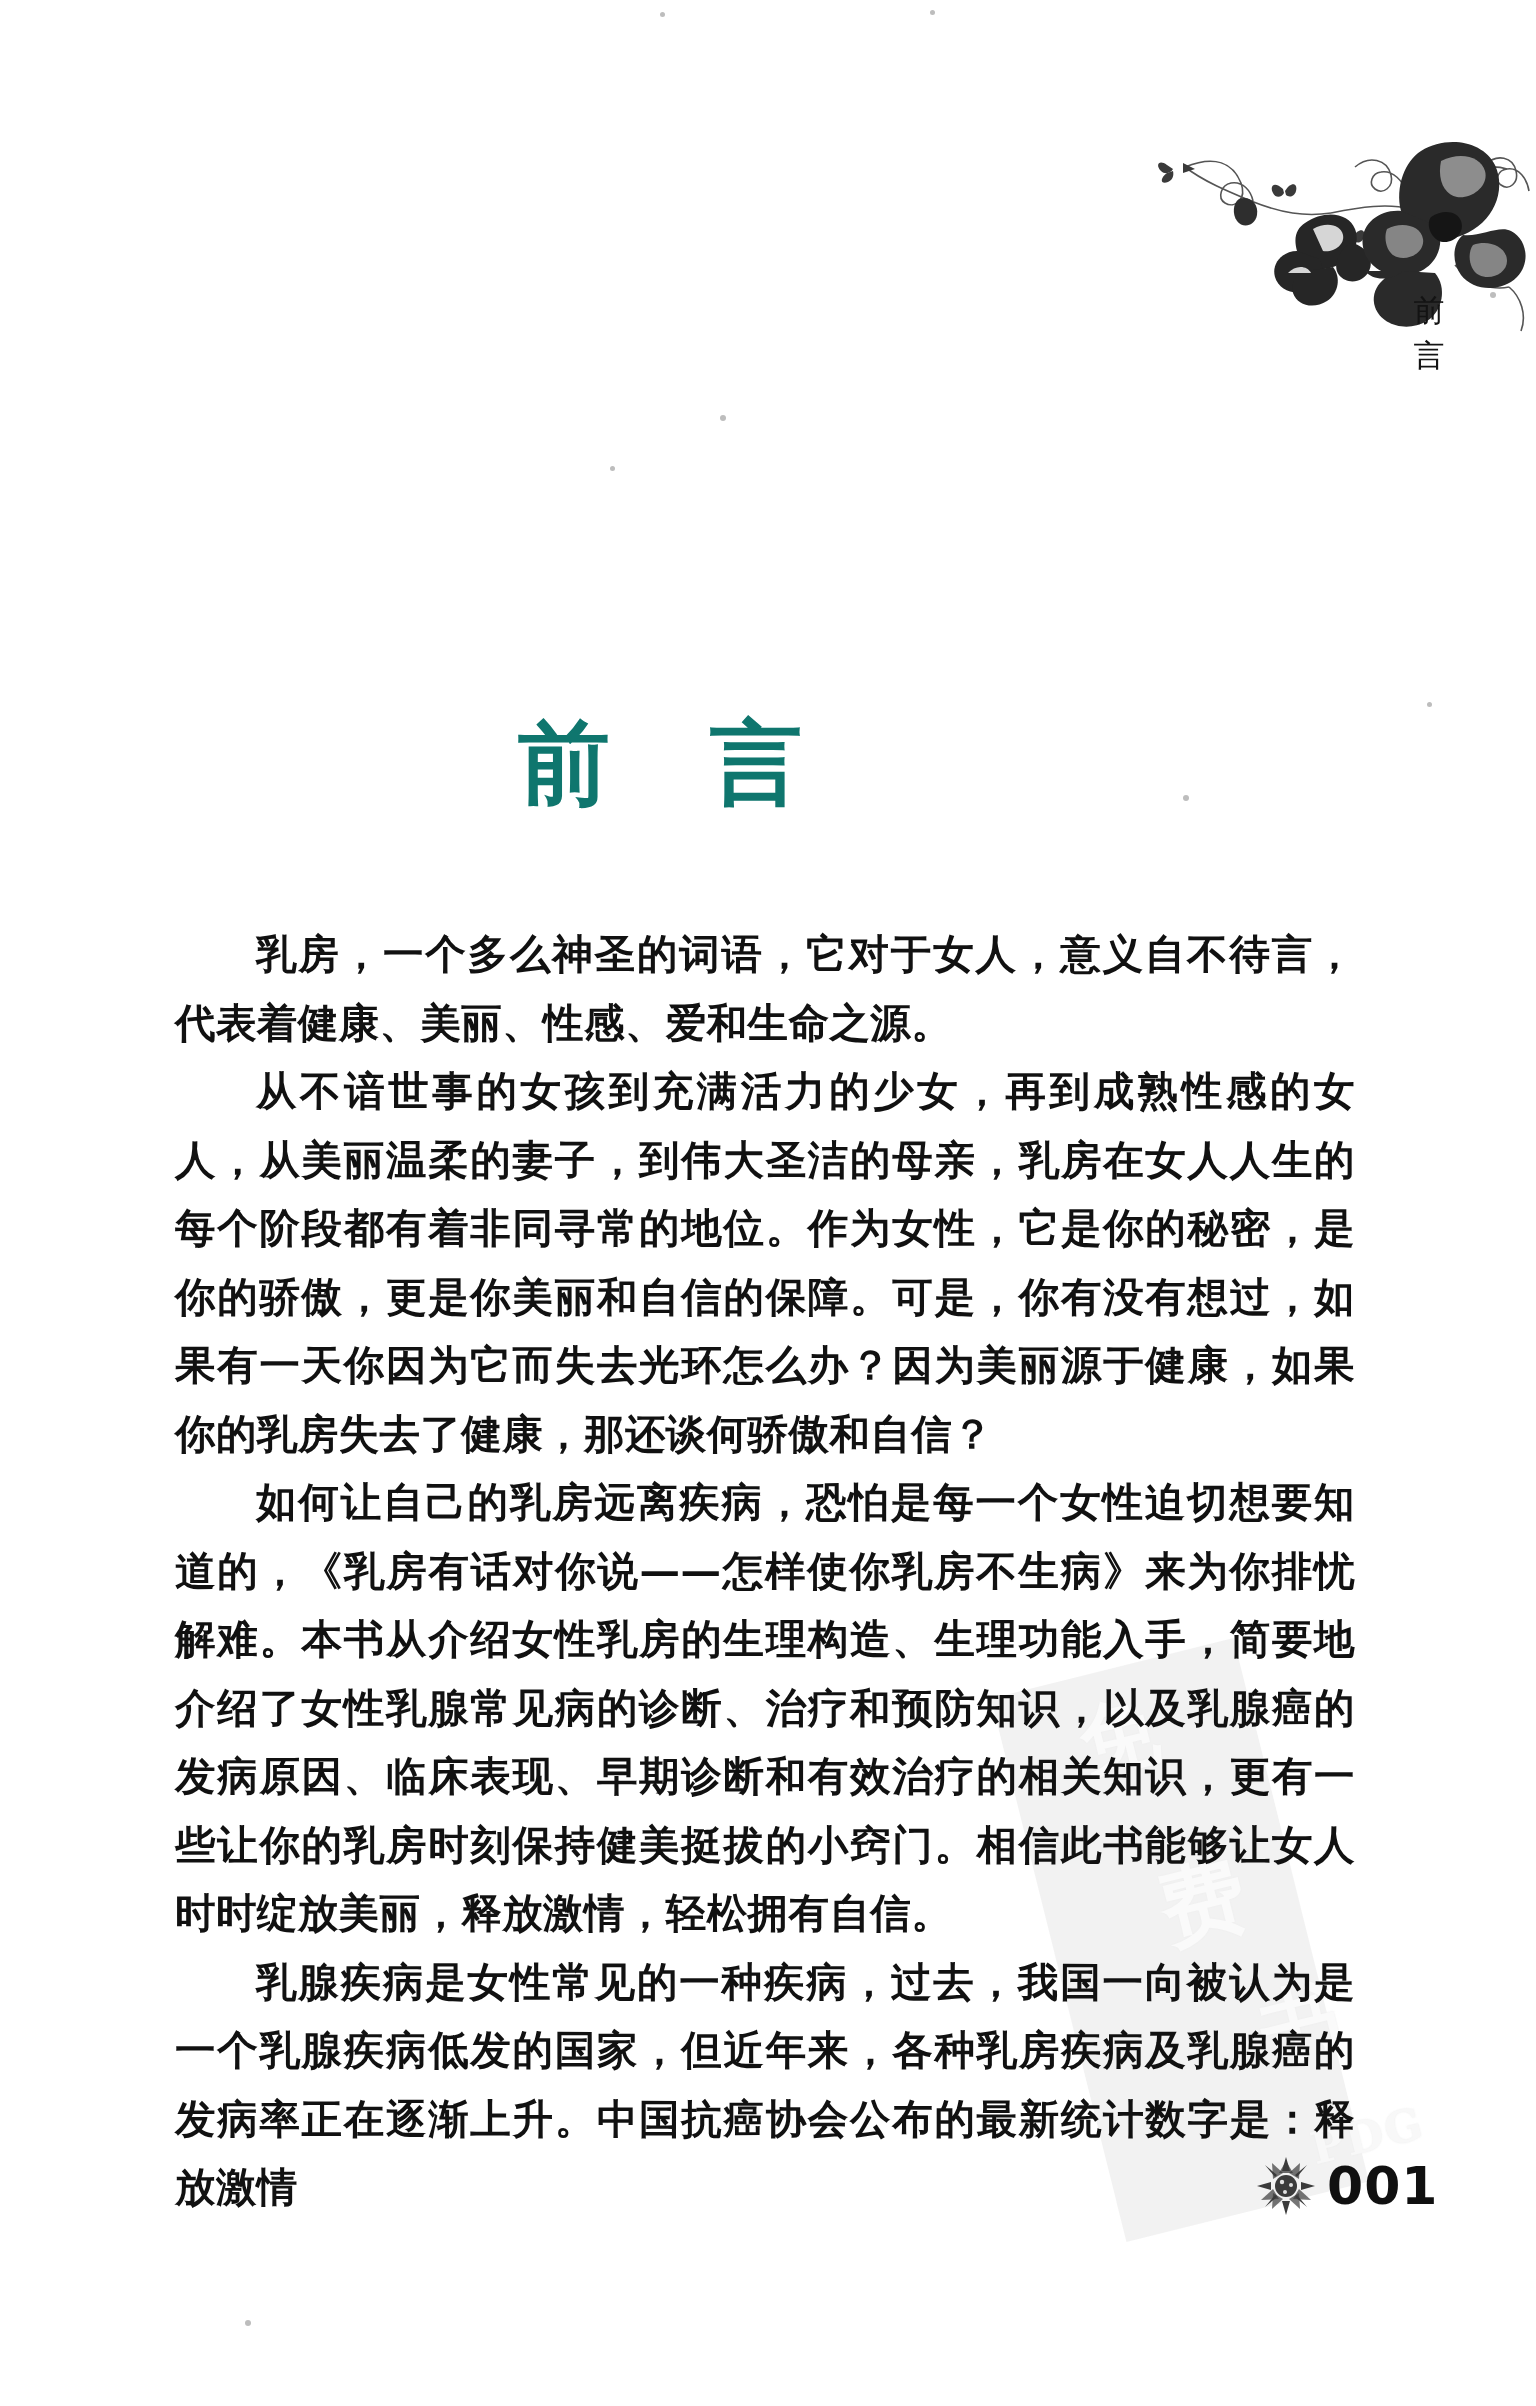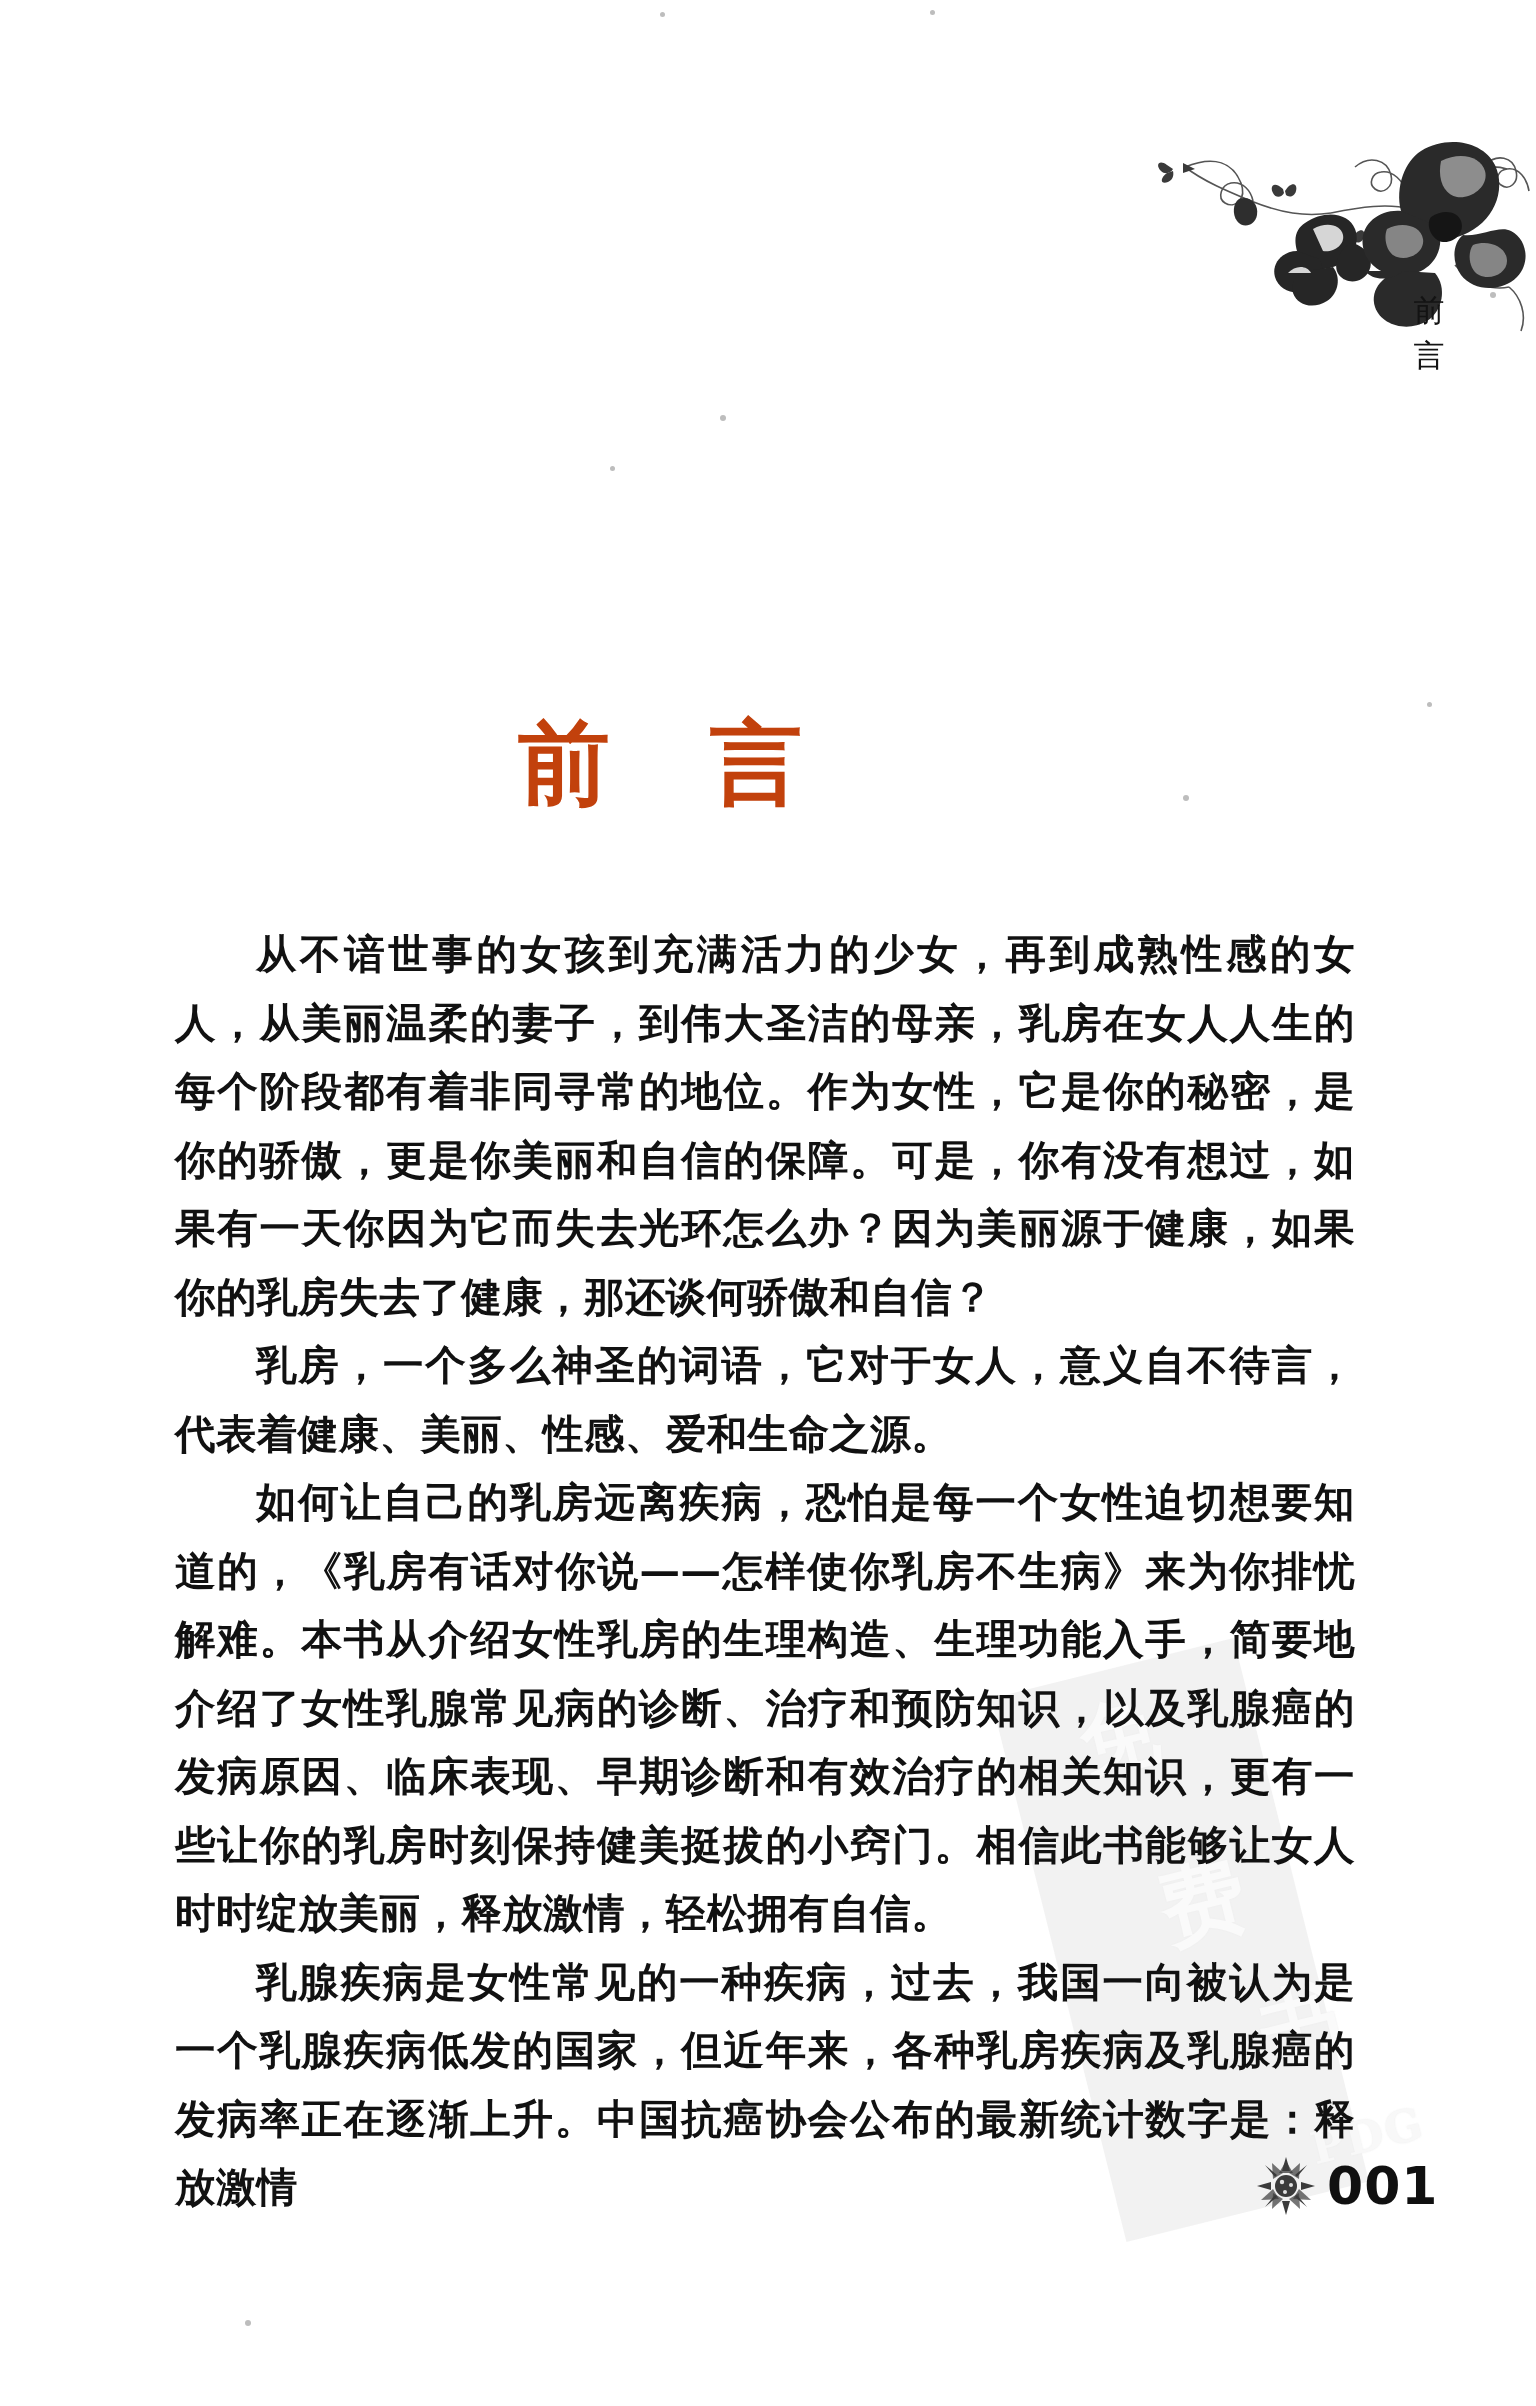--- a/index.html
+++ b/index.html
@@ -56,21 +56,21 @@
     position: absolute;
     left: 0;
     top: 640px;
     width: 1320px;
     text-align: center;
     font-family: "DejaVu Serif", "Liberation Serif", serif;
     font-weight: bold;
     font-size: 92px;
     letter-spacing: 34px;
     text-indent: 34px;
-    color: #c2410c;
+    color: #0f766e;
   }
 
   
   .body-copy {
     position: absolute;
     left: 175px;
     top: 920px;
     width: 1180px;
   }
   .para {
@@ -217,22 +217,22 @@
     <div class="wm-block"></div>
     <div class="wm-text wm-t1">免</div>
     <div class="wm-text wm-t2">费</div>
     <div class="wm-text wm-t3">书</div>
     <div class="wm-text wm-t4">PDG</div>
   </div>
 
   <h1 class="doc-title">前 言</h1>
 
   <div class="body-copy">
+    <p class="para">乳房，一个多么神圣的词语，它对于女人，意义自不待言，代表着健康、美丽、性感、爱和生命之源。</p>
     <p class="para">从不谙世事的女孩到充满活力的少女，再到成熟性感的女人，从美丽温柔的妻子，到伟大圣洁的母亲，乳房在女人人生的每个阶段都有着非同寻常的地位。作为女性，它是你的秘密，是你的骄傲，更是你美丽和自信的保障。可是，你有没有想过，如果有一天你因为它而失去光环怎么办？因为美丽源于健康，如果你的乳房失去了健康，那还谈何骄傲和自信？</p>
-    <p class="para">乳房，一个多么神圣的词语，它对于女人，意义自不待言，代表着健康、美丽、性感、爱和生命之源。</p>
     <p class="para">如何让自己的乳房远离疾病，恐怕是每一个女性迫切想要知道的，《乳房有话对你说——怎样使你乳房不生病》来为你排忧解难。本书从介绍女性乳房的生理构造、生理功能入手，简要地介绍了女性乳腺常见病的诊断、治疗和预防知识，以及乳腺癌的发病原因、临床表现、早期诊断和有效治疗的相关知识，更有一些让你的乳房时刻保持健美挺拔的小窍门。相信此书能够让女人时时绽放美丽，释放激情，轻松拥有自信。</p>
     <p class="para">乳腺疾病是女性常见的一种疾病，过去，我国一向被认为是一个乳腺疾病低发的国家，但近年来，各种乳房疾病及乳腺癌的发病率正在逐渐上升。中国抗癌协会公布的最新统计数字是：释放激情</p>
   </div>
 
   <div class="footer">
     <span class="page-ornament">
       <svg viewBox="0 0 62 62" width="62" height="62" xmlns="http://www.w3.org/2000/svg">
         <g fill="#3b3b3b">
           <circle cx="31" cy="31" r="11"></circle>
           <g>

